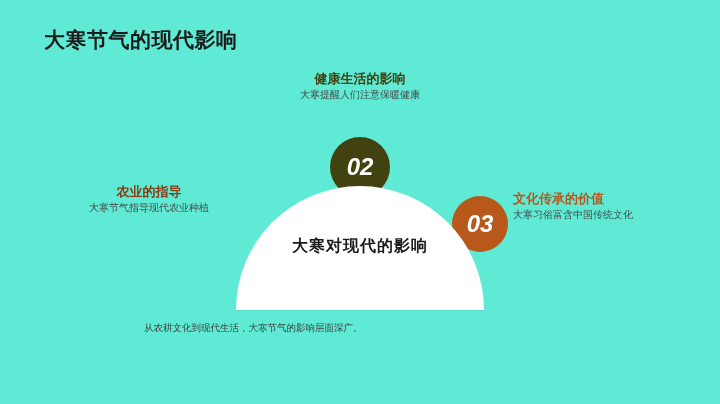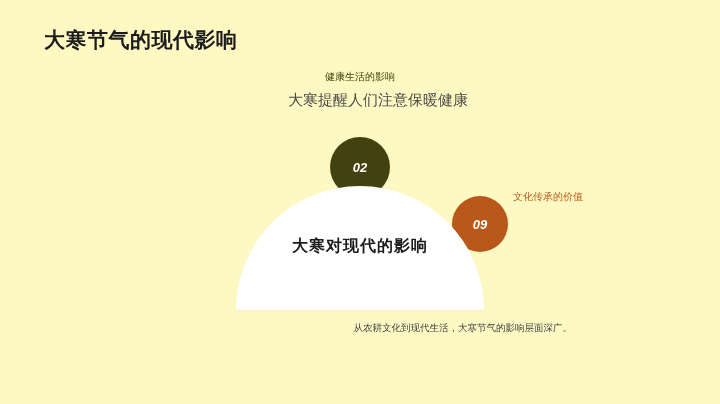--- a/index.html
+++ b/index.html
@@ -12,21 +12,21 @@
     background: #f6ece4;
     font-family: "Liberation Sans", sans-serif;
     overflow: hidden;
     position: relative;
   }
 
   #slide {
     position: relative;
     width: 720px;
     height: 404px;
-    background: #fef9c3;
+    background: #5eead4;
   }
 
   #page-title {
     position: absolute;
     left: 44px;
     top: 26px;
     font-size: 21px;
     font-weight: bold;
     color: #1c1c1c;
     letter-spacing: 0.5px;
@@ -58,21 +58,21 @@
   
   .node-circle {
     position: absolute;
     border-radius: 50%;
     display: flex;
     align-items: center;
     justify-content: center;
     color: #ffffff;
     font-style: italic;
     font-weight: bold;
-    font-size: 13px;
+    font-size: 24px;
   }
   .node-1 {
     left: 213px;
     top: 196px;
     width: 54px;
     height: 54px;
     background: #8c3a16;
   }
   .node-2 {
     left: 330px;
@@ -87,29 +87,29 @@
     width: 56px;
     height: 56px;
     background: #b8581b;
   }
 
   
   .node-text {
     position: absolute;
   }
   .node-text .heading {
-    font-size: 10px;
-    font-weight: normal;
+    font-size: 13px;
+    font-weight: bold;
     white-space: nowrap;
   }
   .node-text .desc {
-    font-size: 15px;
+    font-size: 10px;
     color: #4a4a4a;
     white-space: nowrap;
-    margin-top: 7px;
+    margin-top: 0;
   }
 
   .text-left {
     left: 88px;
     top: 183px;
     width: 122px;
     text-align: center;
   }
   .text-left .heading { color: #8c3a16; }
 
@@ -125,50 +125,55 @@
     left: 513px;
     top: 190px;
     width: 130px;
     text-align: left;
   }
   .text-right .heading { color: #b8581b; }
 
   
   #footer-note {
     position: absolute;
-    left: 172px;
+    left: 144px;
     top: 322px;
     width: 400px;
-    text-align: right;
+    text-align: left;
     font-size: 9.5px;
     color: #3d3d3d;
   }
 </style>
 </head>
 <body>
 
 <div id="slide">
 
   <div id="page-title">大寒节气的现代影响</div>
 
+  <div class="node-text text-left">
+    <div class="heading">农业的指导</div>
+    <div class="desc">大寒节气指导现代农业种植</div>
+  </div>
 
   <div class="node-text text-top">
     <div class="heading">健康生活的影响</div>
     <div class="desc">大寒提醒人们注意保暖健康</div>
   </div>
 
   <div class="node-text text-right">
     <div class="heading">文化传承的价值</div>
+    <div class="desc">大寒习俗富含中国传统文化</div>
   </div>
 
   <div class="node-circle node-2">
     <span>02</span>
   </div>
   <div class="node-circle node-3">
-    <span>09</span>
+    <span>03</span>
   </div>
 
   <div class="semicircle"></div>
   <div class="center-label">大寒对现代的影响</div>
 
   <div id="footer-note">从农耕文化到现代生活，大寒节气的影响层面深广。</div>
 
 </div>
 
 </body></html>

